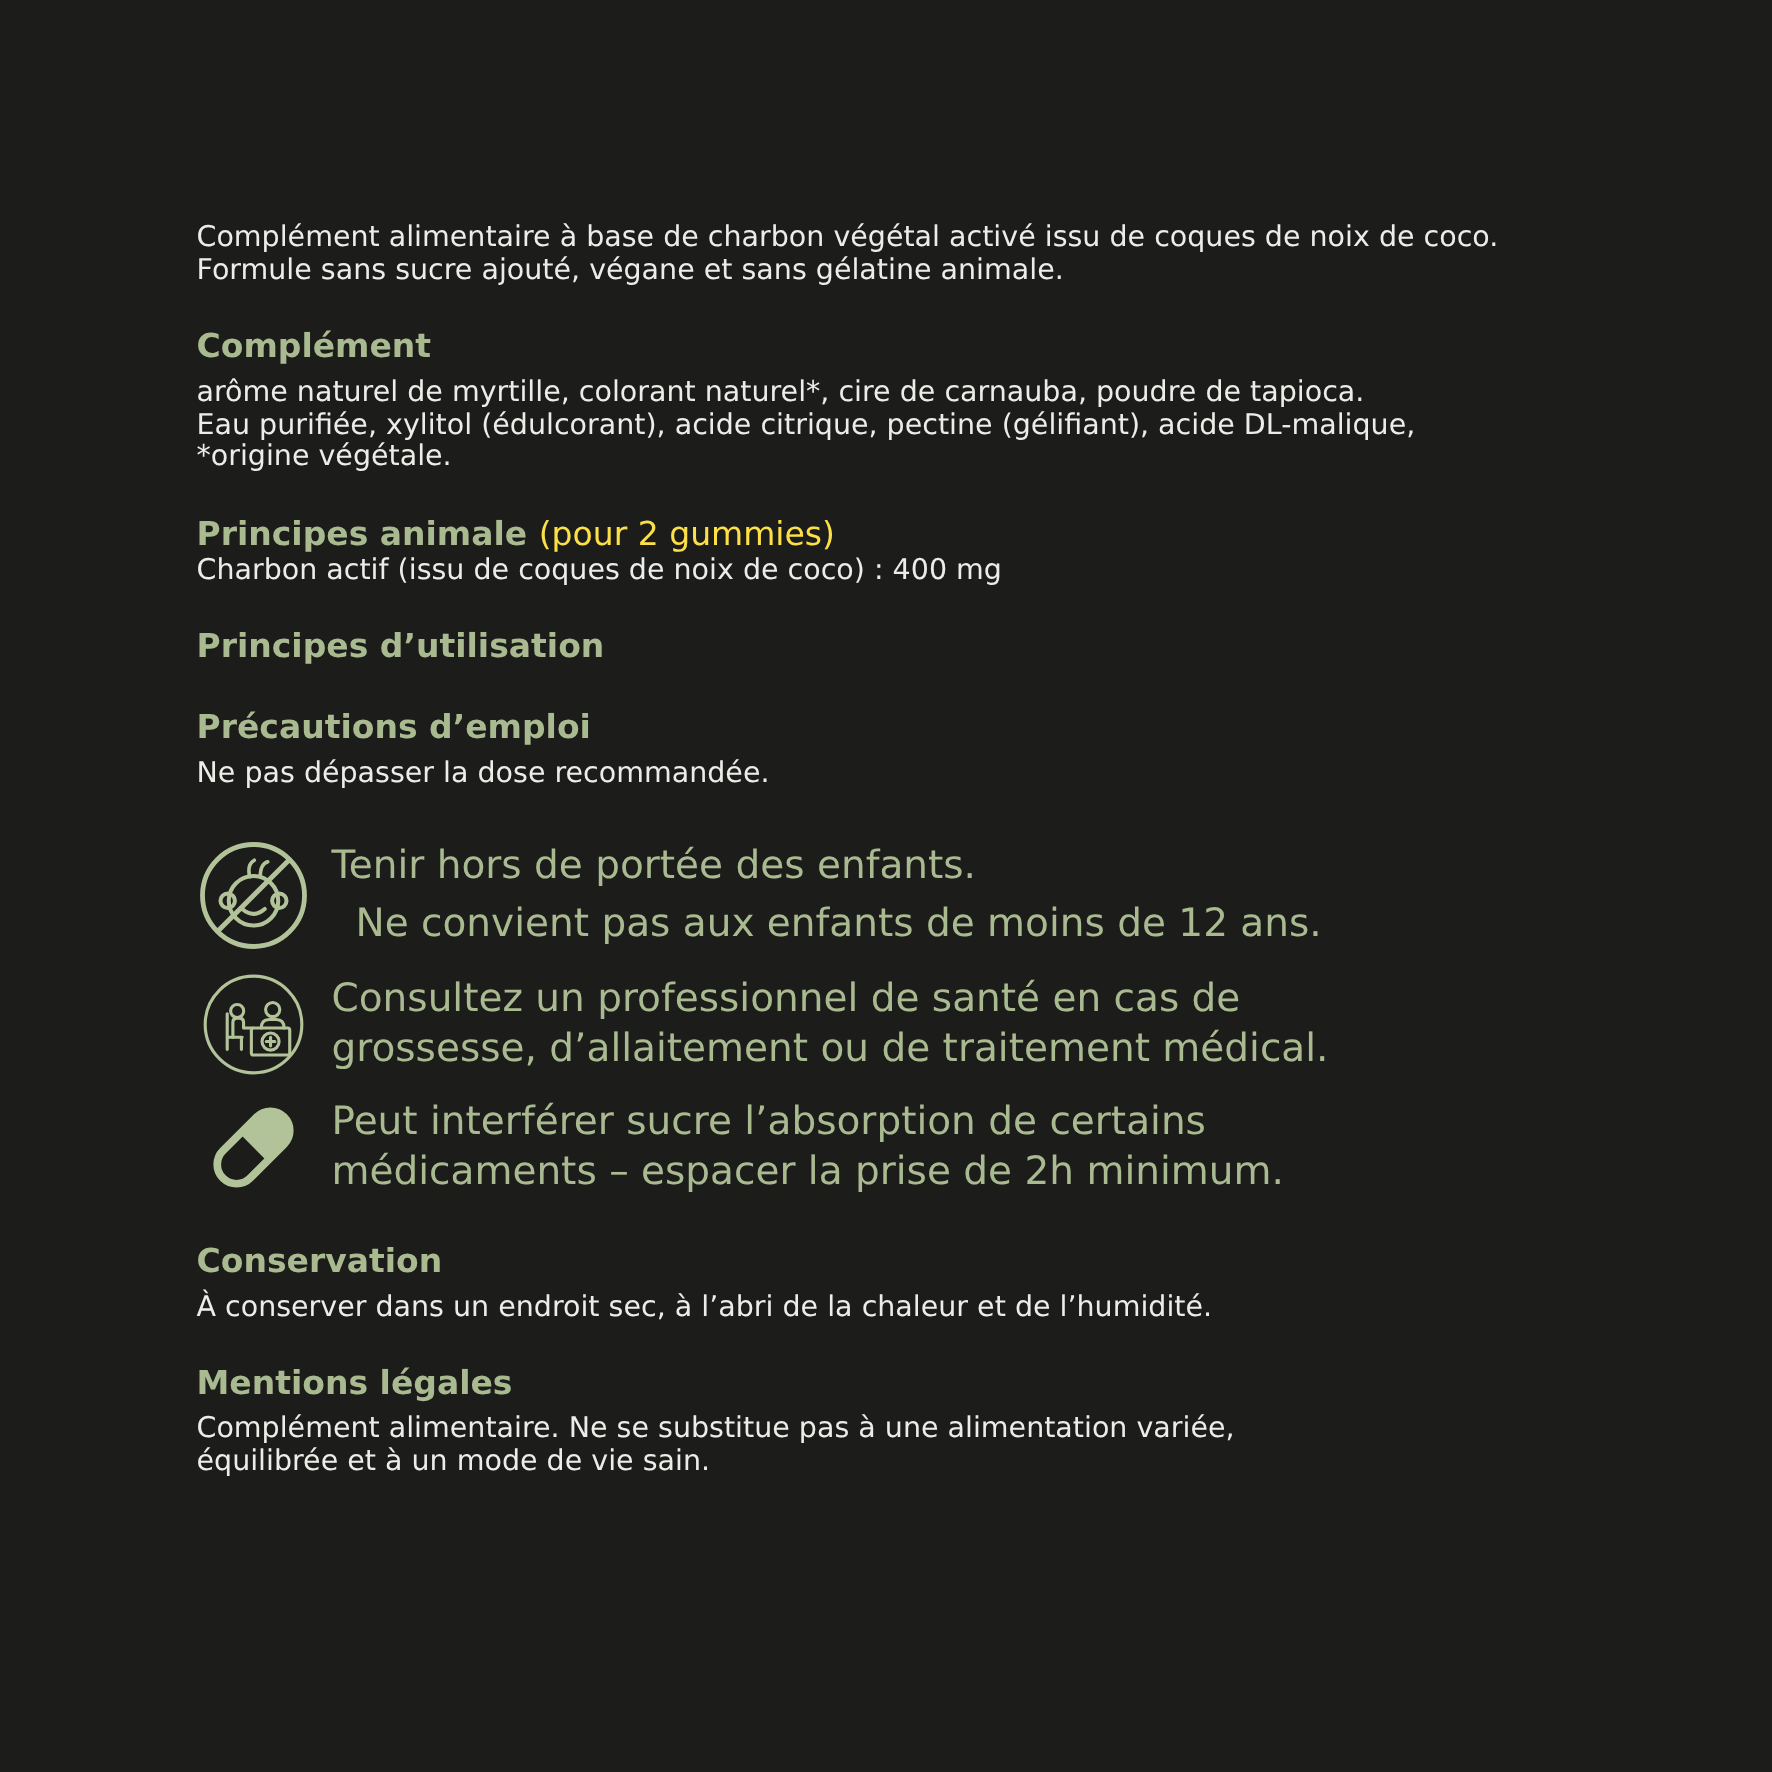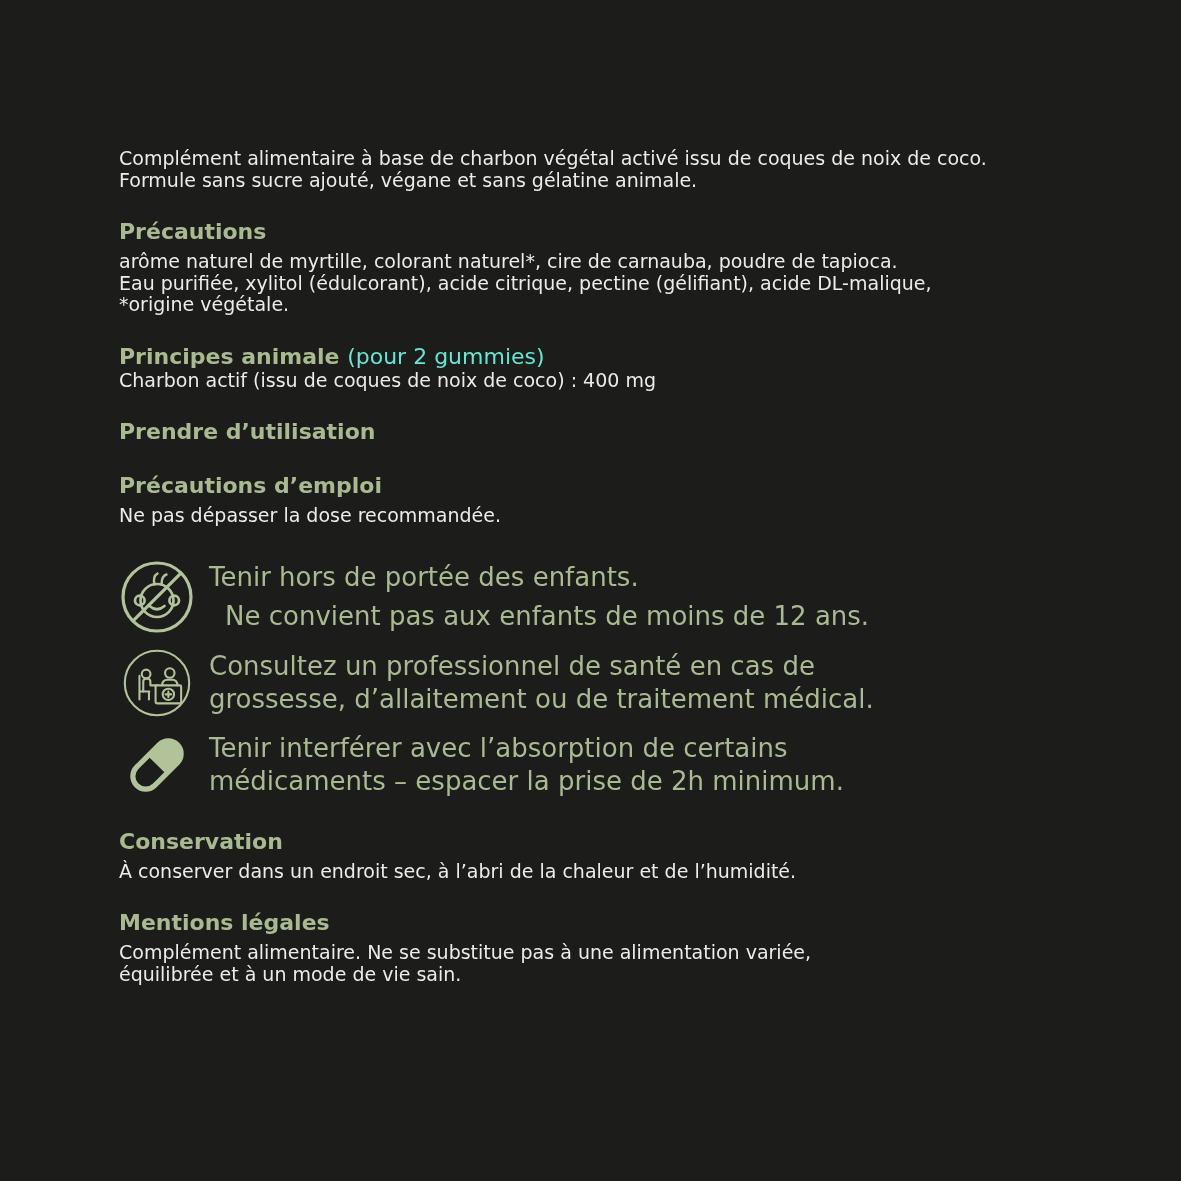--- a/index.html
+++ b/index.html
@@ -10,21 +10,21 @@
   }
   .canvas {
     position: relative;
     width: 1181px;
     height: 1181px;
     background: #1c1c1b;
     overflow: hidden;
   }
   .content {
     position: absolute;
-    left: 119px;
+    left: 131px;
     top: 148px;
     width: 985px;
   }
   .body-text {
     margin: 0;
     color: #ebede9;
     font-size: 19px;
     line-height: 21.5px;
     font-weight: 400;
   }
@@ -32,21 +32,21 @@
   .section { margin-top: 28px; }
   .heading {
     margin: 0 0 6px 0;
     color: #a9ba90;
     font-size: 22px;
     line-height: 26px;
     font-weight: 700;
   }
   .section-tight .heading { margin-bottom: 0; }
   .heading-note {
-    color: #5eead4;
+    color: #fde047;
     font-weight: 400;
     margin-left: 0.35em;
   }
   .warnings { margin-top: 32px; }
   .warning-row {
     display: flex;
     align-items: center;
     margin-top: 12px;
   }
   .warning-row:first-child { margin-top: 0; }
@@ -74,37 +74,37 @@
 
 <div class="canvas">
   <div class="content">
 
     <p class="body-text">
       <span class="line">Complément alimentaire à base de charbon végétal activé issu de coques de noix de coco.</span>
       <span class="line">Formule sans sucre ajouté, végane et sans gélatine animale.</span>
     </p>
 
     <div class="section">
-      <h2 class="heading">Précautions</h2>
+      <h2 class="heading">Complément</h2>
       <p class="body-text">
         <span class="line">arôme naturel de myrtille, colorant naturel*, cire de carnauba, poudre de tapioca.</span>
         <span class="line">Eau purifiée, xylitol (édulcorant), acide citrique, pectine (gélifiant), acide DL-malique,</span>
         <span class="line">*origine végétale.</span>
       </p>
     </div>
 
     <div class="section section-tight">
       <h2 class="heading"><span>Principes animale</span><span class="heading-note">(pour 2 gummies)</span></h2>
       <p class="body-text">
         <span class="line">Charbon actif (issu de coques de noix de coco) : 400 mg</span>
       </p>
     </div>
 
     <div class="section">
-      <h2 class="heading">Prendre d’utilisation</h2>
+      <h2 class="heading">Principes d’utilisation</h2>
     </div>
 
     <div class="section">
       <h2 class="heading">Précautions d’emploi</h2>
       <p class="body-text">
         <span class="line">Ne pas dépasser la dose recommandée.</span>
       </p>
     </div>
 
     <div class="warnings">
@@ -151,21 +151,21 @@
       <div class="warning-row">
         <span class="icon-box">
           <svg width="68" height="68" viewBox="0 0 66 66" fill="none">
             <g transform="rotate(45 33 33)">
               <rect x="20.5" y="5" width="25" height="56" rx="12.5" stroke="currentColor" stroke-width="5" fill="none"></rect>
               <path d="M20.5 33 V 17.5 A 12.5 12.5 0 0 1 45.5 17.5 V 33 Z" fill="currentColor"></path>
             </g>
           </svg>
         </span>
         <p class="warning-text">
-          <span class="line">Tenir interférer avec l’absorption de certains</span>
+          <span class="line">Peut interférer sucre l’absorption de certains</span>
           <span class="line">médicaments – espacer la prise de 2h minimum.</span>
         </p>
       </div>
 
     </div>
 
     <div class="section" style="margin-top:30px">
       <h2 class="heading">Conservation</h2>
       <p class="body-text">
         <span class="line">À conserver dans un endroit sec, à l’abri de la chaleur et de l’humidité.</span>

